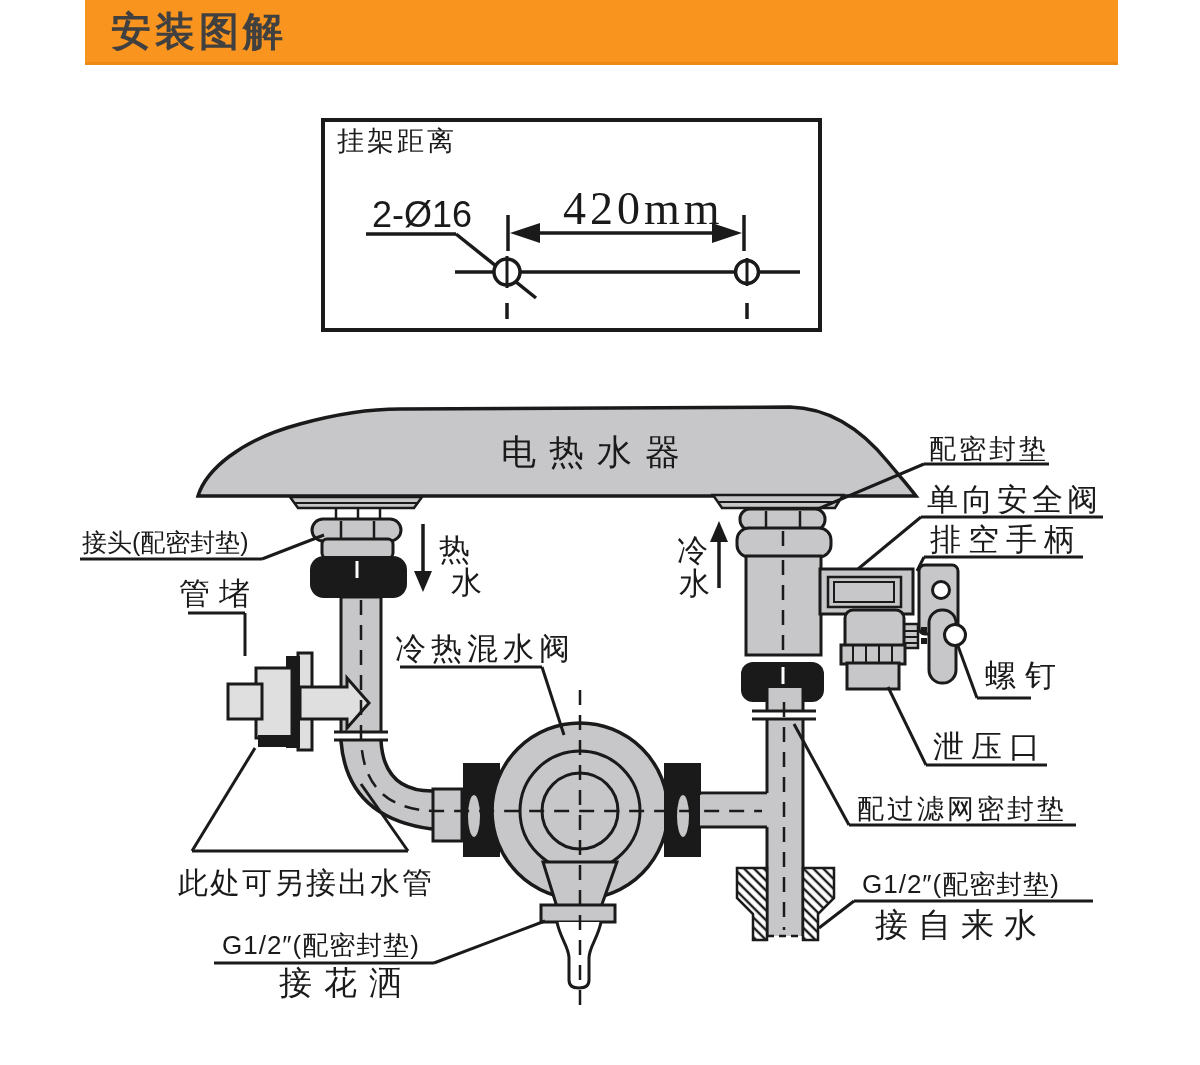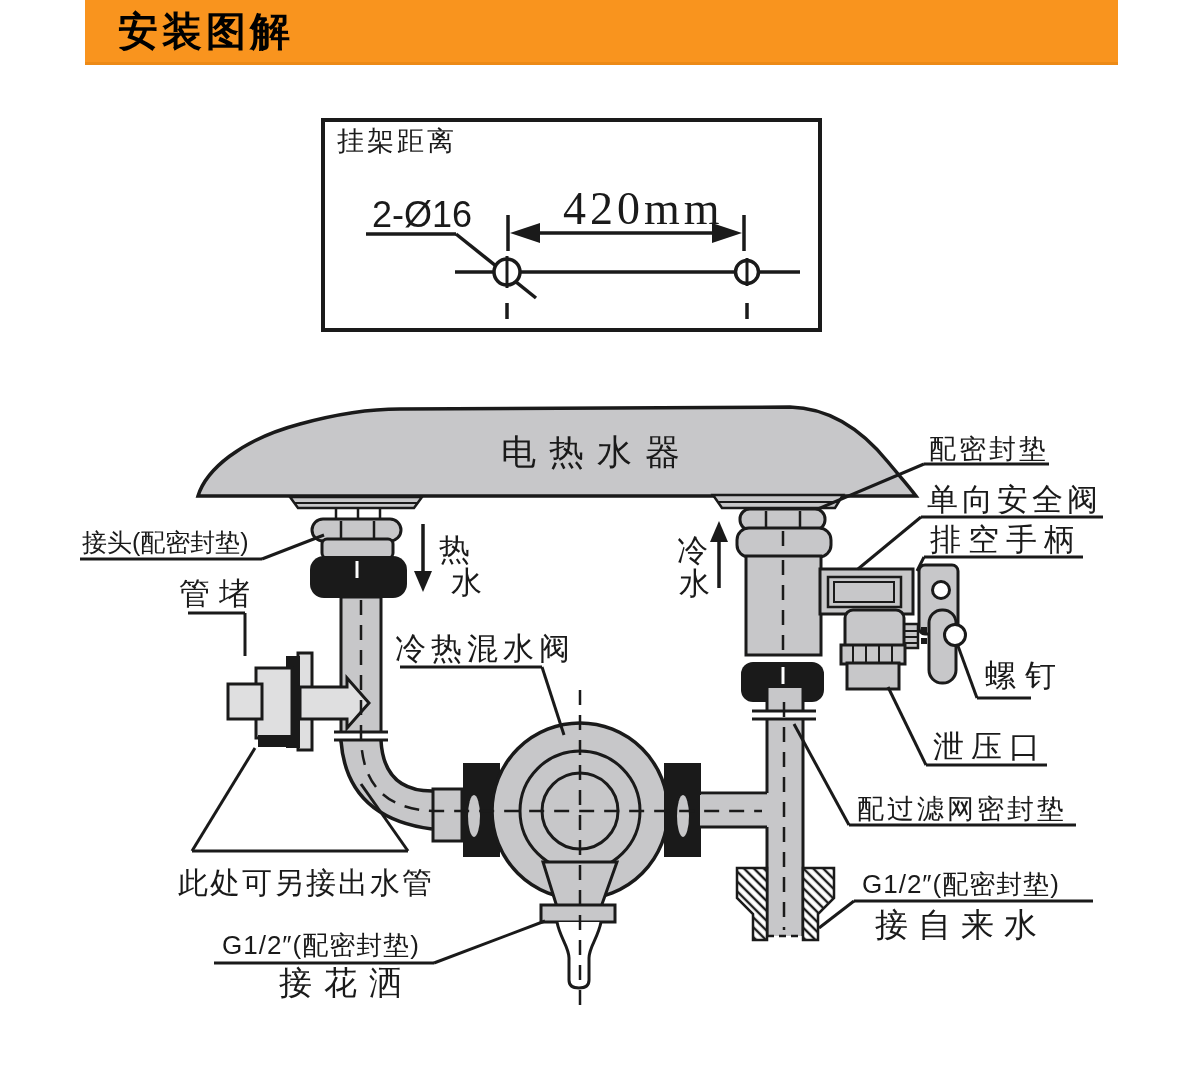--- a/index.html
+++ b/index.html
@@ -1,20 +1,20 @@
 <!DOCTYPE html>
 <html><head>
 <meta charset="utf-8">
 <style>
   html,body{margin:0;padding:0;background:#fff;}
   .page{position:relative;width:1200px;height:1065px;background:#ffffff;overflow:hidden;
         font-family:"Liberation Sans",sans-serif;}
   .hdr{position:absolute;left:85px;top:0;width:1033px;height:62px;background:#F9941E;
        border-bottom:3px solid #ED8A16;display:flex;align-items:center;}
-  .hdr h1{margin:0 0 0 33px;font-size:40px;font-weight:bold;color:#000000;letter-spacing:4px;
+  .hdr h1{margin:0 0 0 26px;font-size:40px;font-weight:bold;color:#404040;letter-spacing:4px;
           font-family:"Liberation Sans",sans-serif;}
   svg{position:absolute;left:0;top:0;}
   svg text{font-family:"Liberation Sans",sans-serif;fill:#1a1a1a;}
   .t-serif{font-family:"Liberation Serif",serif;}
 </style>
 </head>
 <body>
 
 <div class="page">
 

